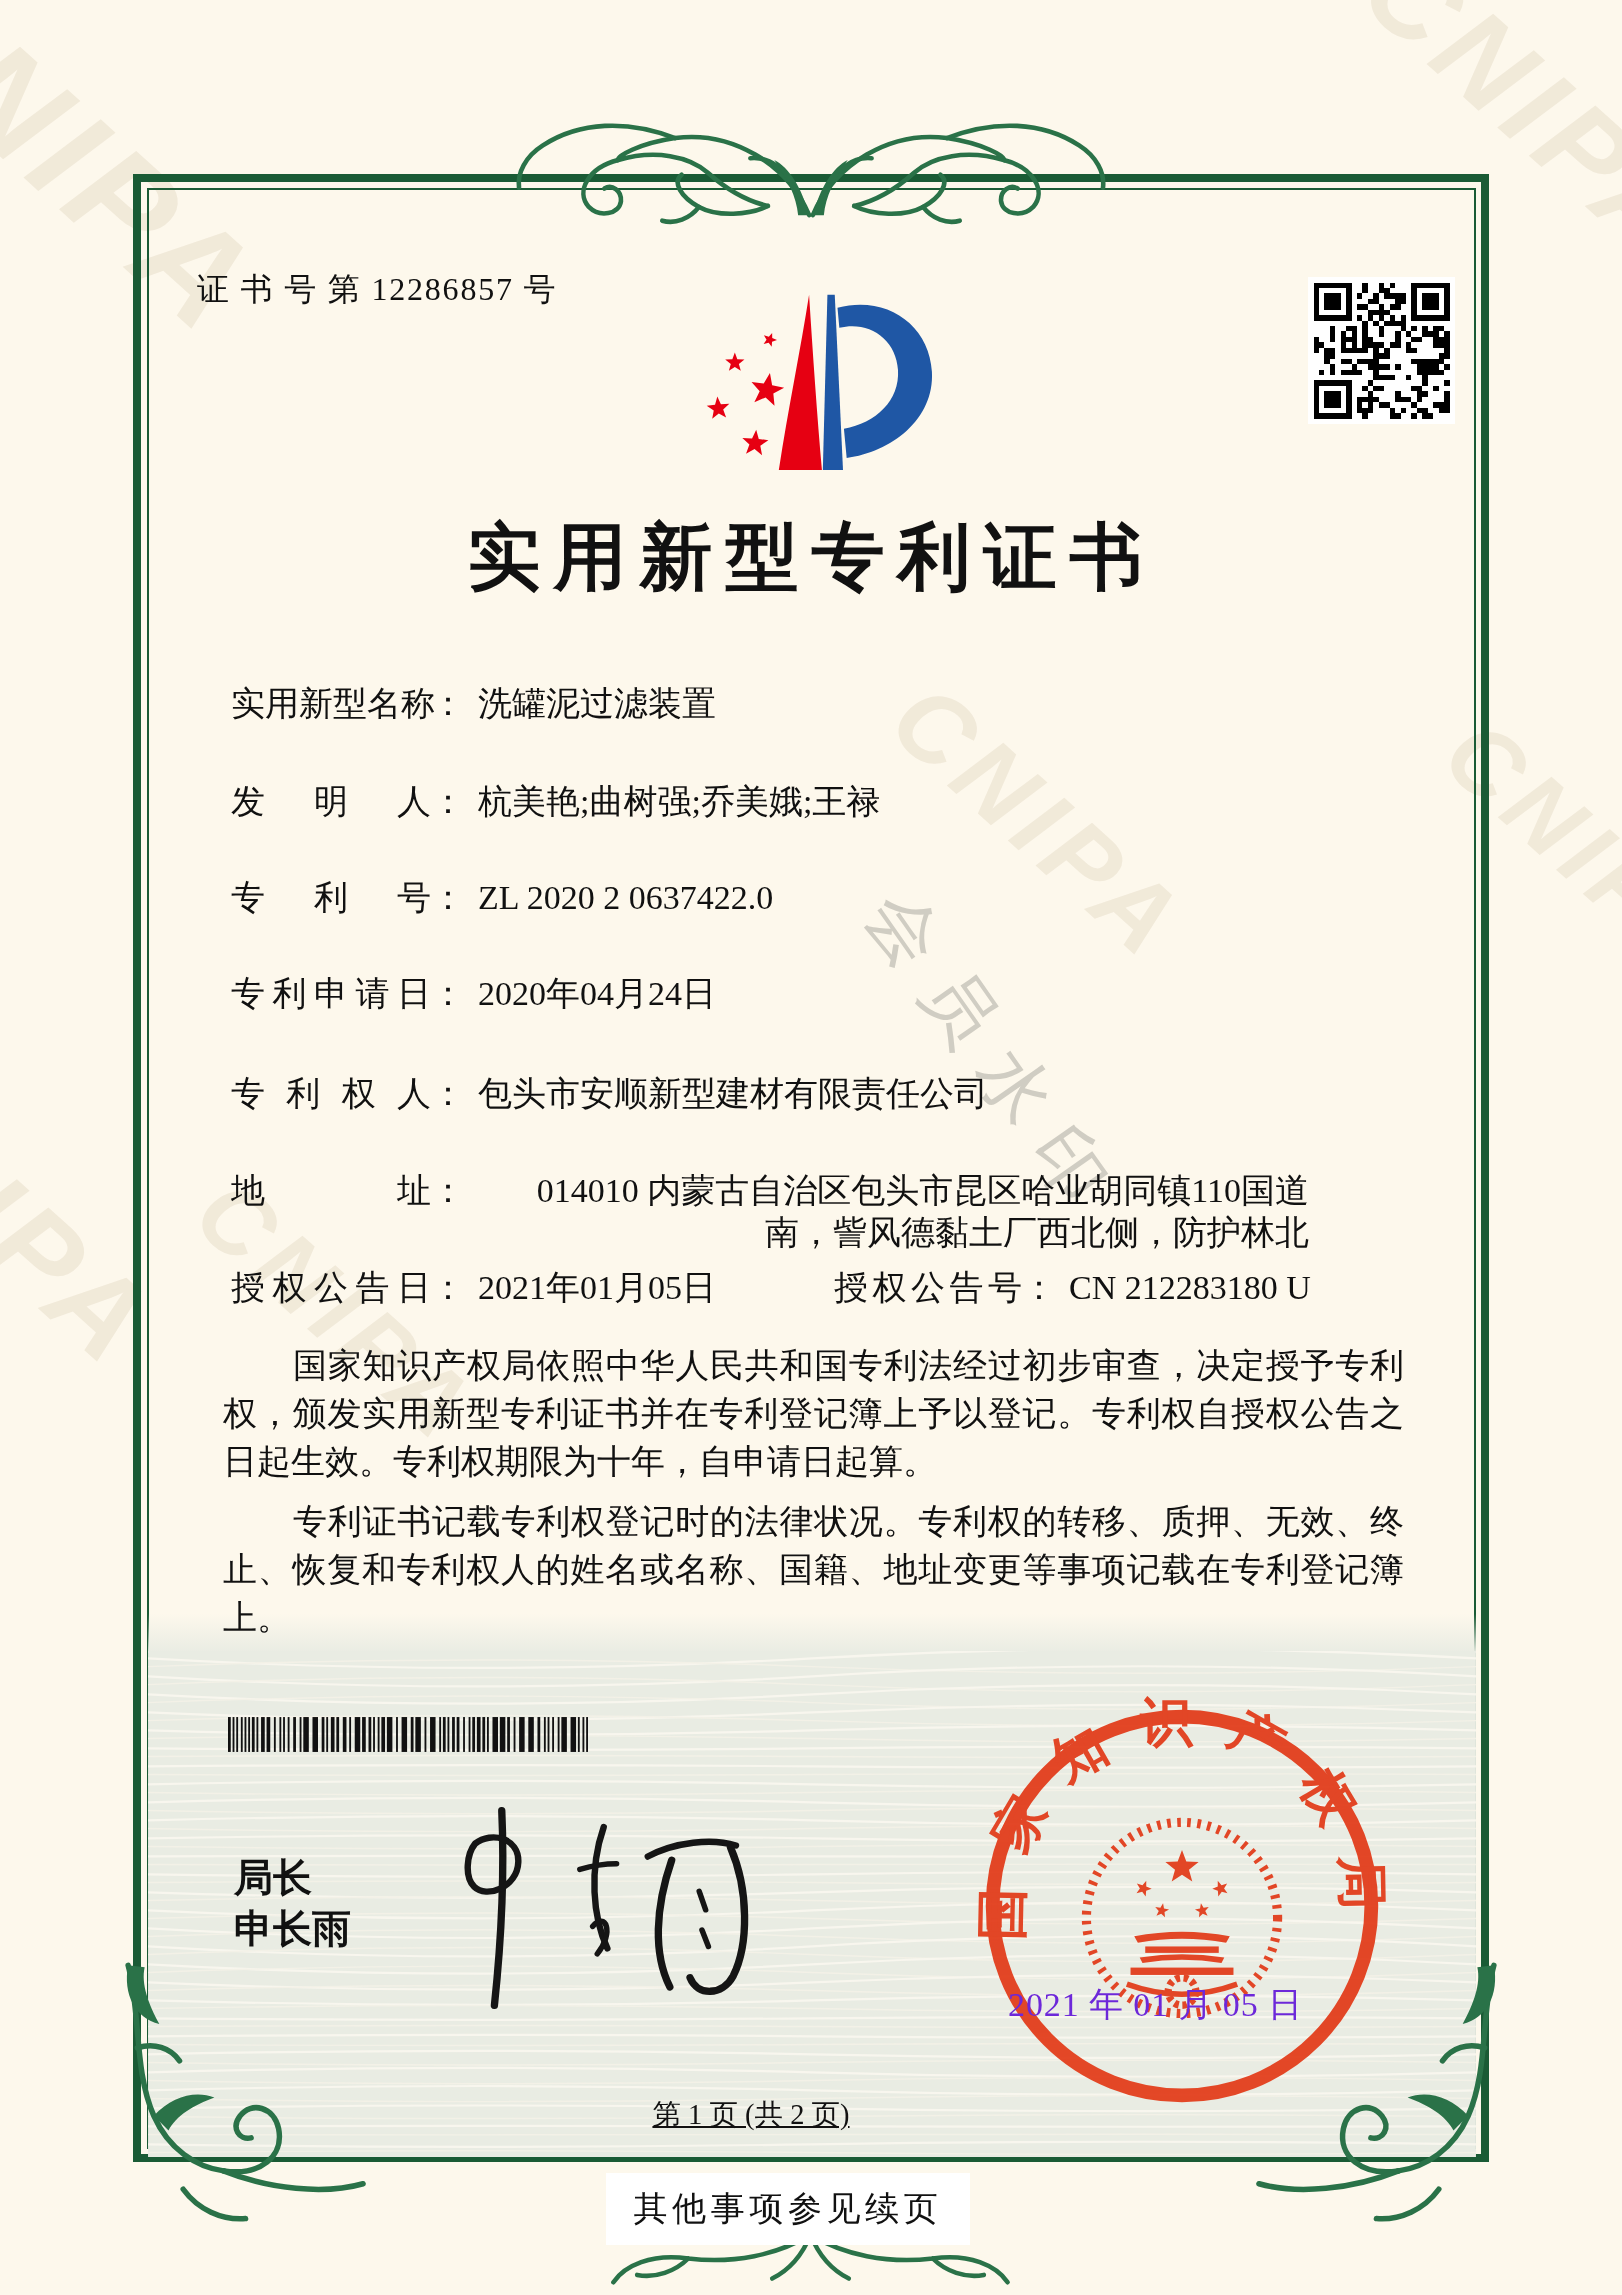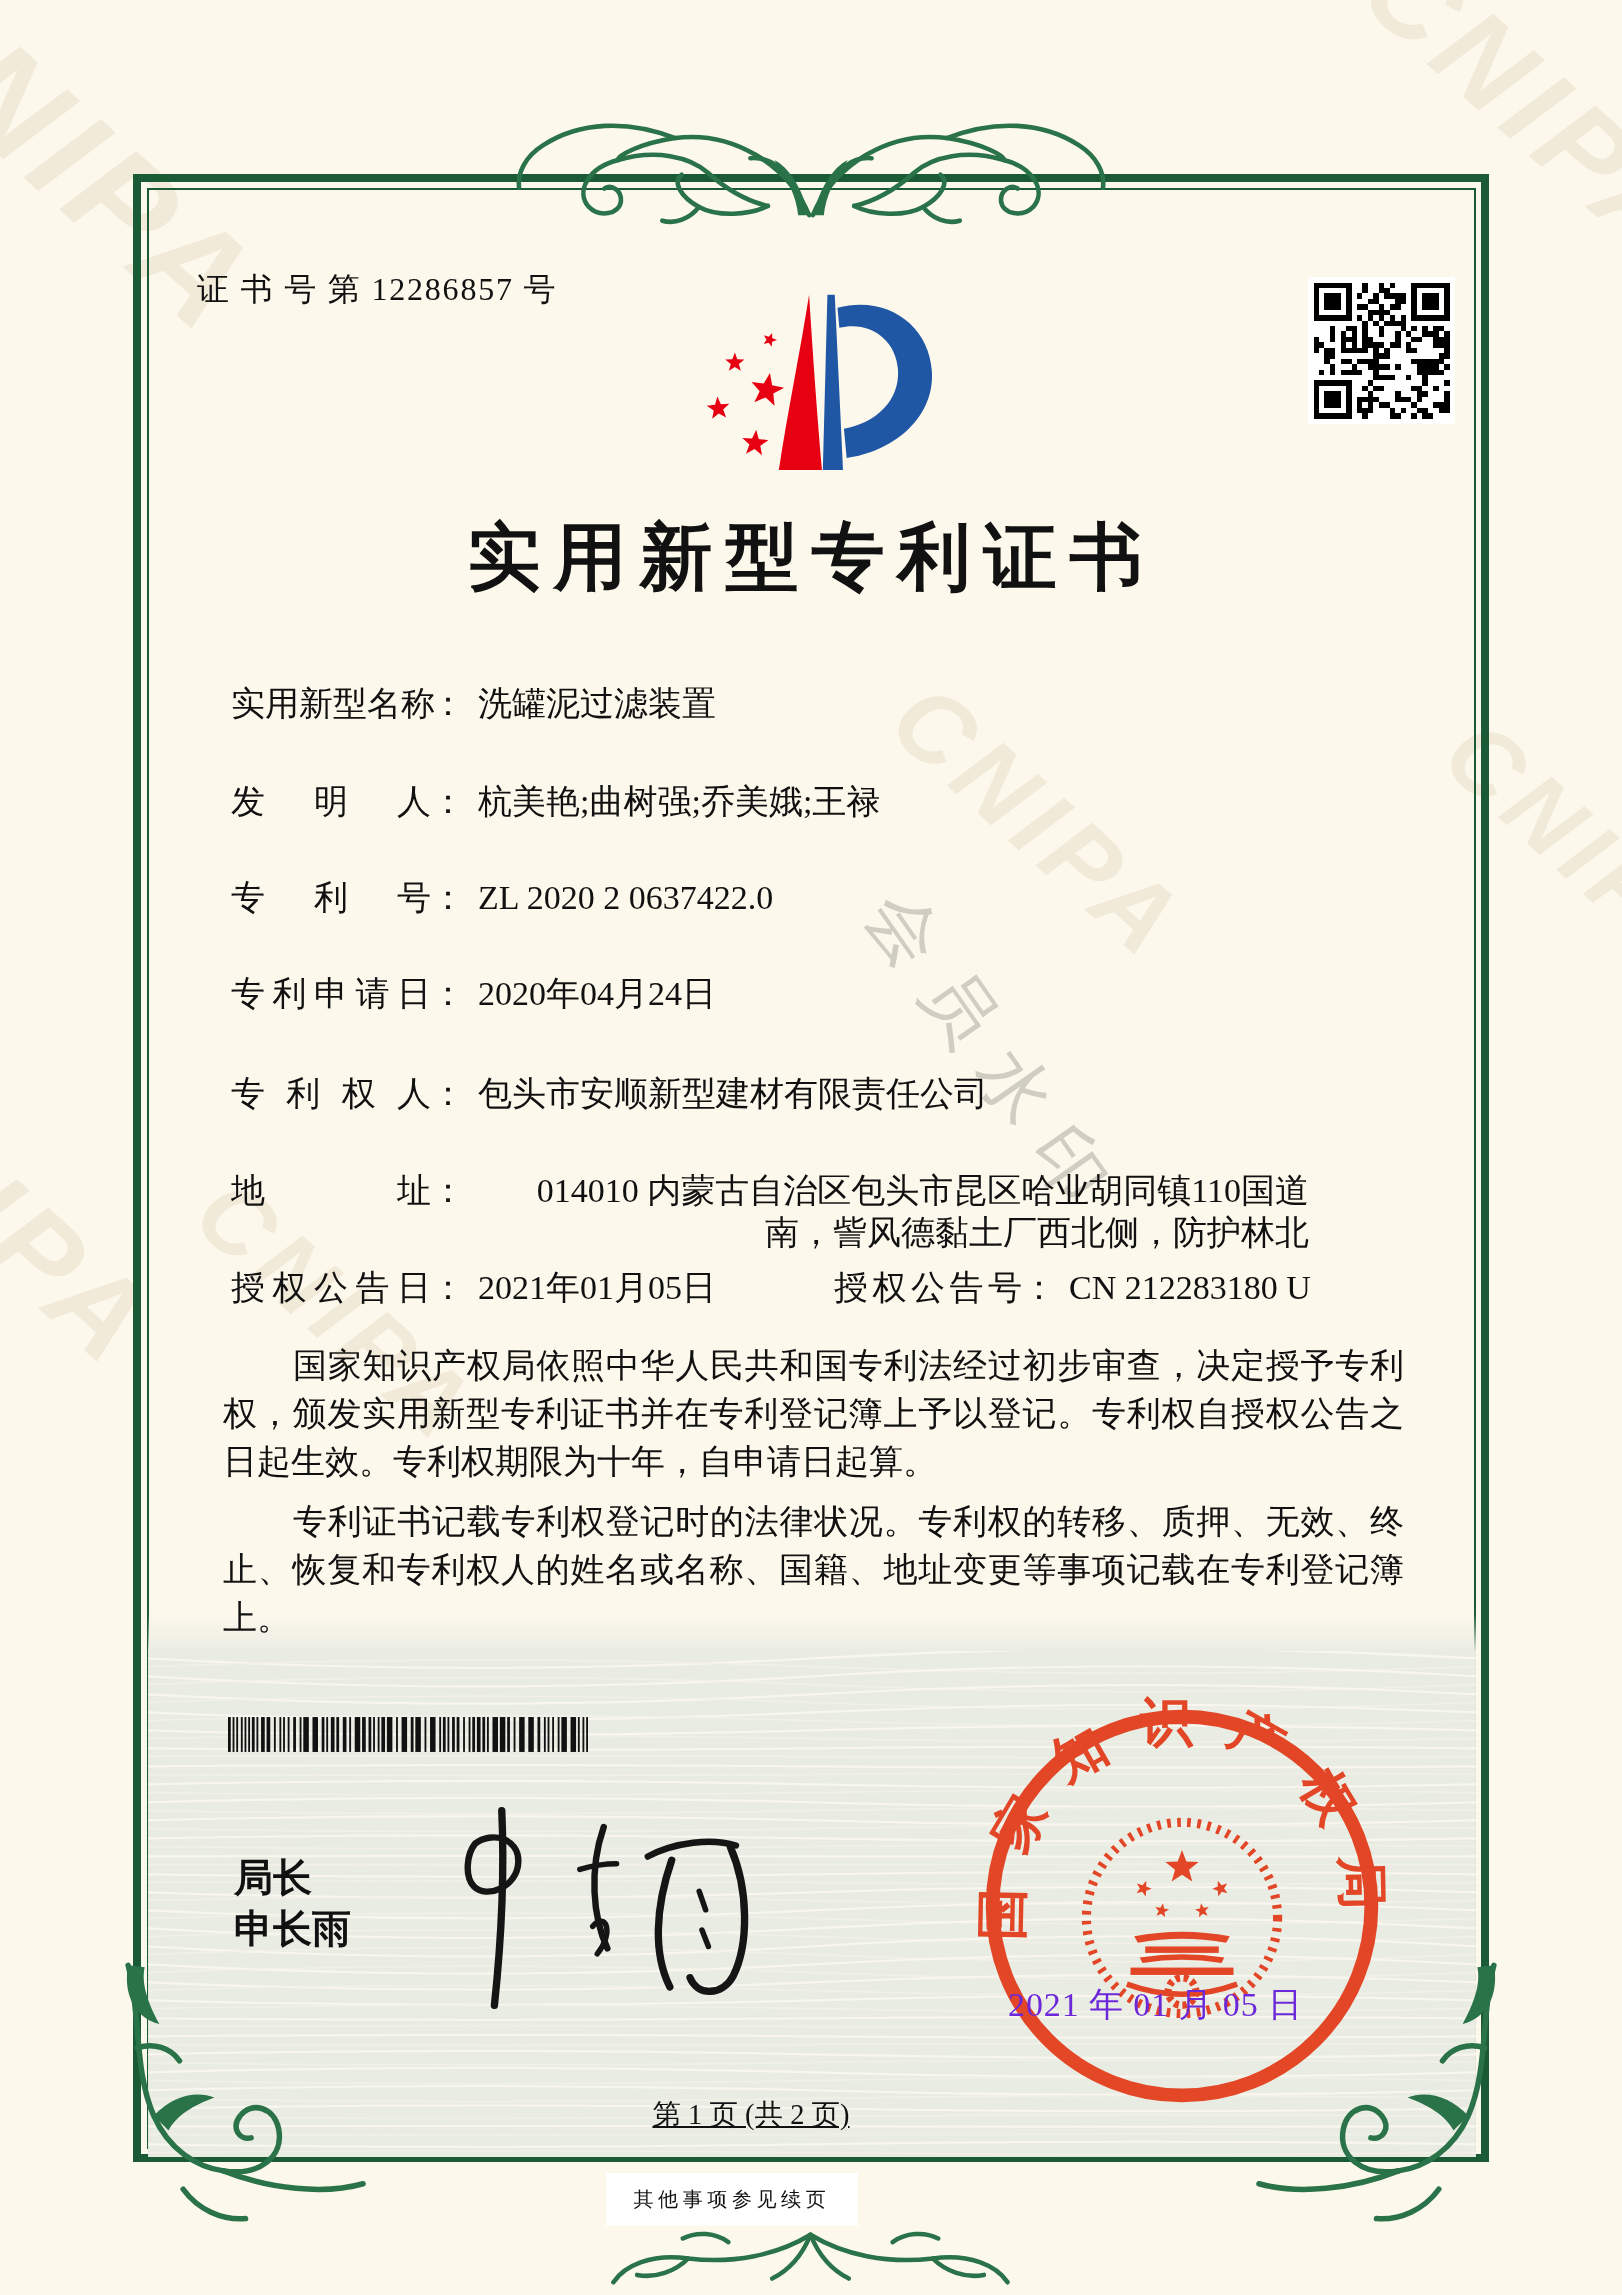--- a/index.html
+++ b/index.html
@@ -55,21 +55,21 @@
   #signer{left:234px;top:1862px;z-index:4;font-family:Liberation Mono, monospace;
       font-size:39px;font-weight:600;line-height:1;}
   #signer .name{margin-top:12px;}
   #signature{left:409px;top:1805px;z-index:5;}
 
   #seal{left:966px;top:1690px;z-index:4;}
   #seal-date{left:1008px;top:1982px;font-size:34px;letter-spacing:0.9px;z-index:5;color:#6d28d9;}
 
   #page-indicator{left:73px;top:2096px;width:1356px;text-align:center;font-size:28.5px;z-index:4;text-decoration:underline;}
 
-  #continuation{left:606px;top:2173px;background:#ffffff;padding:13px 27.5px;font-size:20px;
+  #continuation{left:606px;top:2173px;background:#ffffff;padding:13px 27.5px;font-size:34px;
       letter-spacing:4.6px;z-index:6;}
 
   .orn{z-index:3;pointer-events:none;}
 </style>
 </head>
 <body>
 
 <div id="page">
 
   <div id="watermarks">

